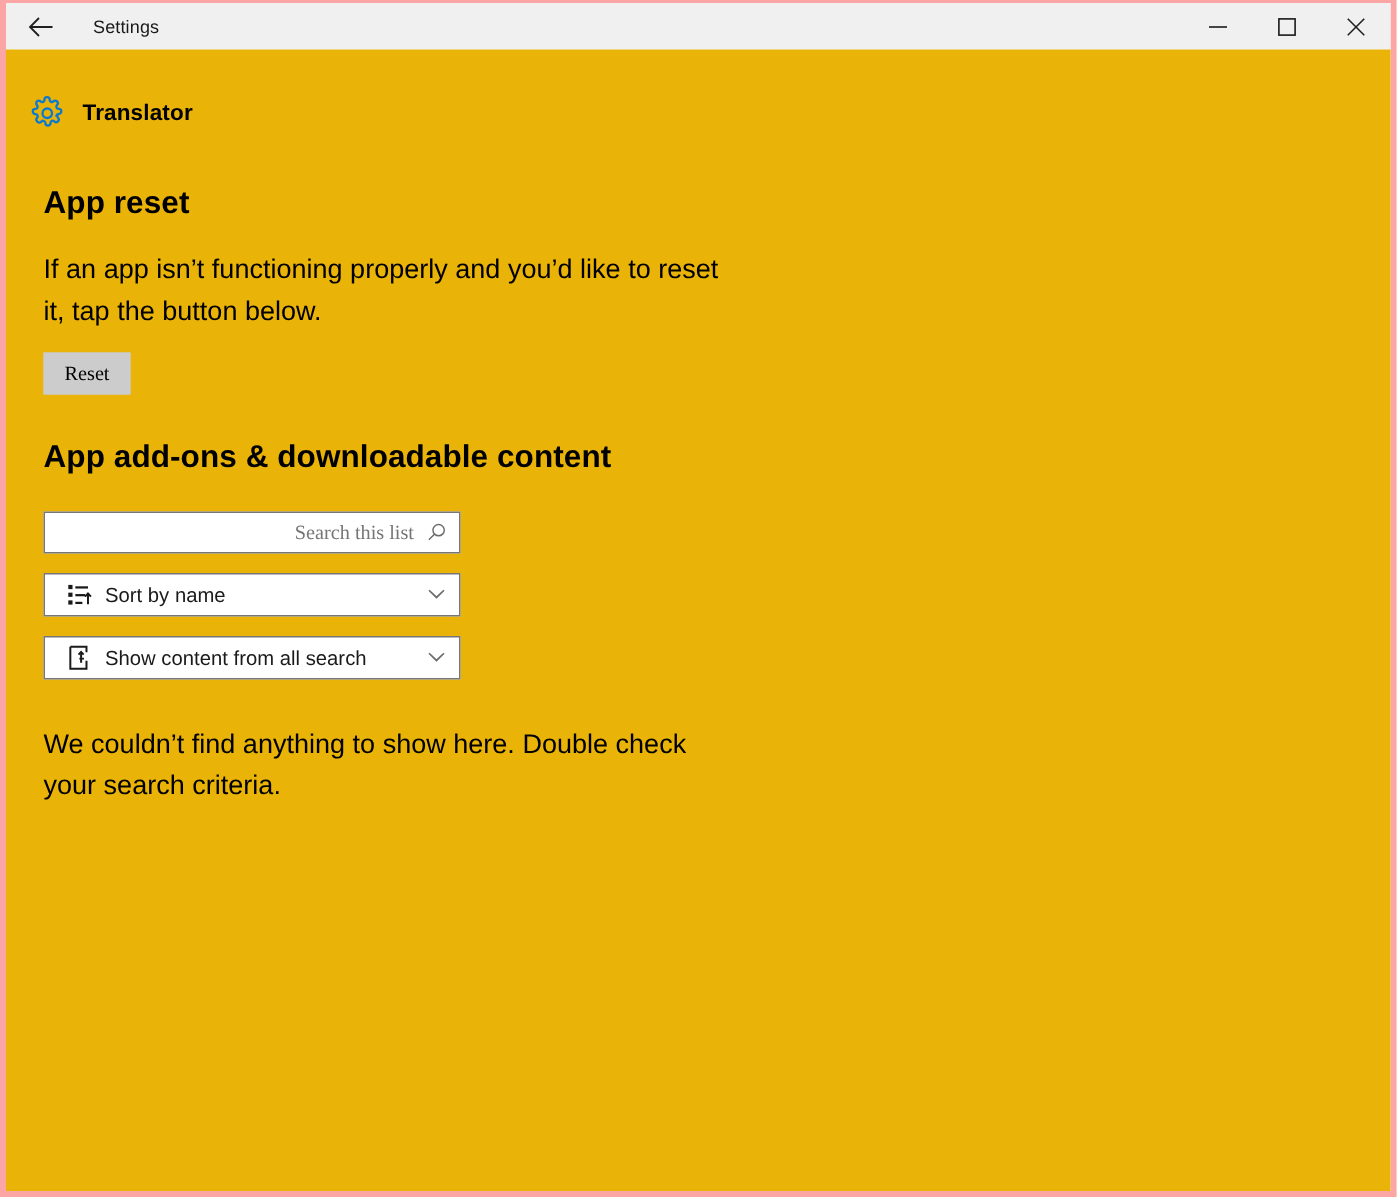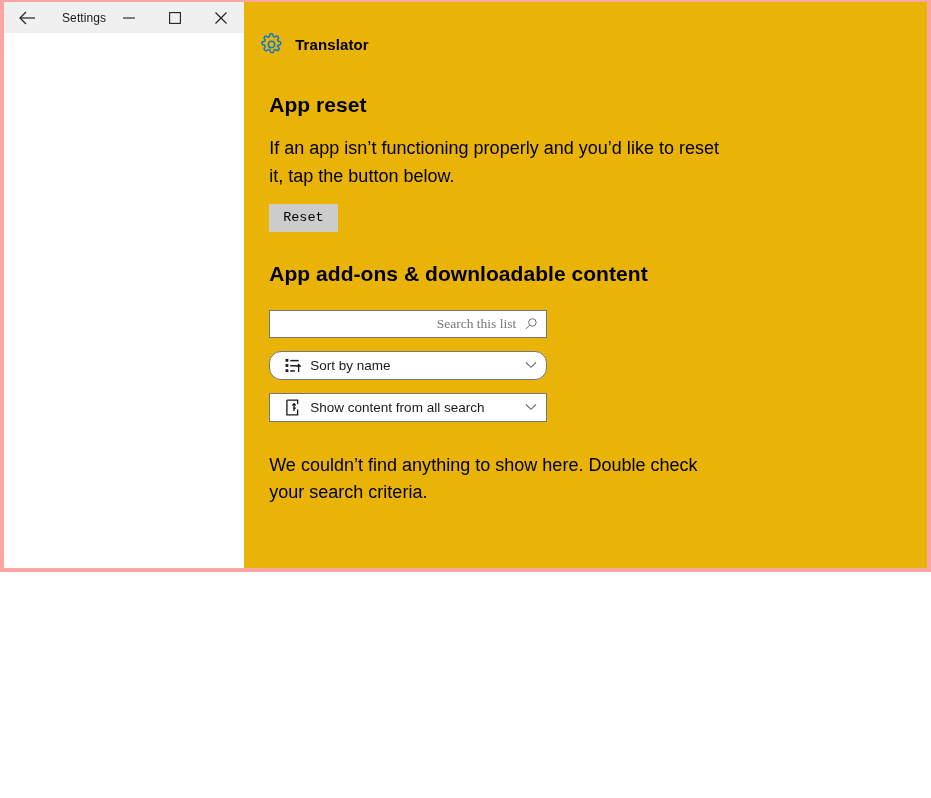--- a/index.html
+++ b/index.html
@@ -11,27 +11,27 @@
     width: 931px;
     height: 798px;
     font-family: "Liberation Sans", sans-serif;
     overflow: hidden;
   }
 
   #window {
     position: absolute;
     left: 0; top: 0;
     width: 931px;
-    height: 572px;
+    height: 798px;
     box-sizing: border-box;
     border: 4px solid #fca5a5;
     border-top-width: 2px;
     background: #ffffff;
     display: flex;
-    flex-direction: row;
+    flex-direction: column;
   }
 
   
   #titlebar {
     height: 31px;
     background: #f0f0f0;
     display: flex;
     align-items: center;
     flex: 0 0 auto;
     position: relative;
@@ -111,21 +111,21 @@
     line-height: 1.52;
     max-width: 452px;
     letter-spacing: 0.01px;
   }
 
   .reset-btn {
     display: inline-block;
     background: #cccccc;
     border: 1px solid #cccccc;
     color: #000000;
-    font-family: Liberation Mono, monospace;
+    font-family: Liberation Serif, serif;
     font-size: 13.5px;
     padding: 5px 13px 6px 13px;
     line-height: 1.15;
     cursor: default;
     outline: none;
   }
 
   
   .search-box {
     width: 278px;
@@ -257,21 +257,21 @@
       <div class="search-box" style="margin-top:23px;">
         <input type="text" placeholder="Search this list" style="">
         <span class="search-icon-wrap">
           <svg width="14" height="14" viewBox="0 0 16 16" fill="none" stroke="#6b6b6b" stroke-width="1.1">
             <circle cx="9.6" cy="6.2" r="4.3"></circle>
             <line x1="6.4" y1="9.4" x2="2.2" y2="13.6"></line>
           </svg>
         </span>
       </div>
 
-      <div class="combo" style="margin-top:13px;border-radius:12px;">
+      <div class="combo" style="margin-top:13px;">
         <span class="combo-icon">
           <svg width="17" height="15" viewBox="0 0 18 16">
             <rect x="0.5" y="1" width="3" height="3" fill="#1a1a1a"></rect>
             <rect x="0.5" y="6.5" width="3" height="3" fill="#1a1a1a"></rect>
             <rect x="0.5" y="12" width="3" height="3" fill="#1a1a1a"></rect>
             <rect x="5.5" y="2" width="9" height="1.6" fill="#1a1a1a"></rect>
             <rect x="5.5" y="7.5" width="7" height="1.6" fill="#1a1a1a"></rect>
             <rect x="5.5" y="13" width="5" height="1.6" fill="#1a1a1a"></rect>
             <path d="M14.5 14.8 L14.5 7.2 M12.4 9.3 L14.5 7.0 L16.6 9.3" fill="none" stroke="#1a1a1a" stroke-width="1.4"></path>
           </svg>

